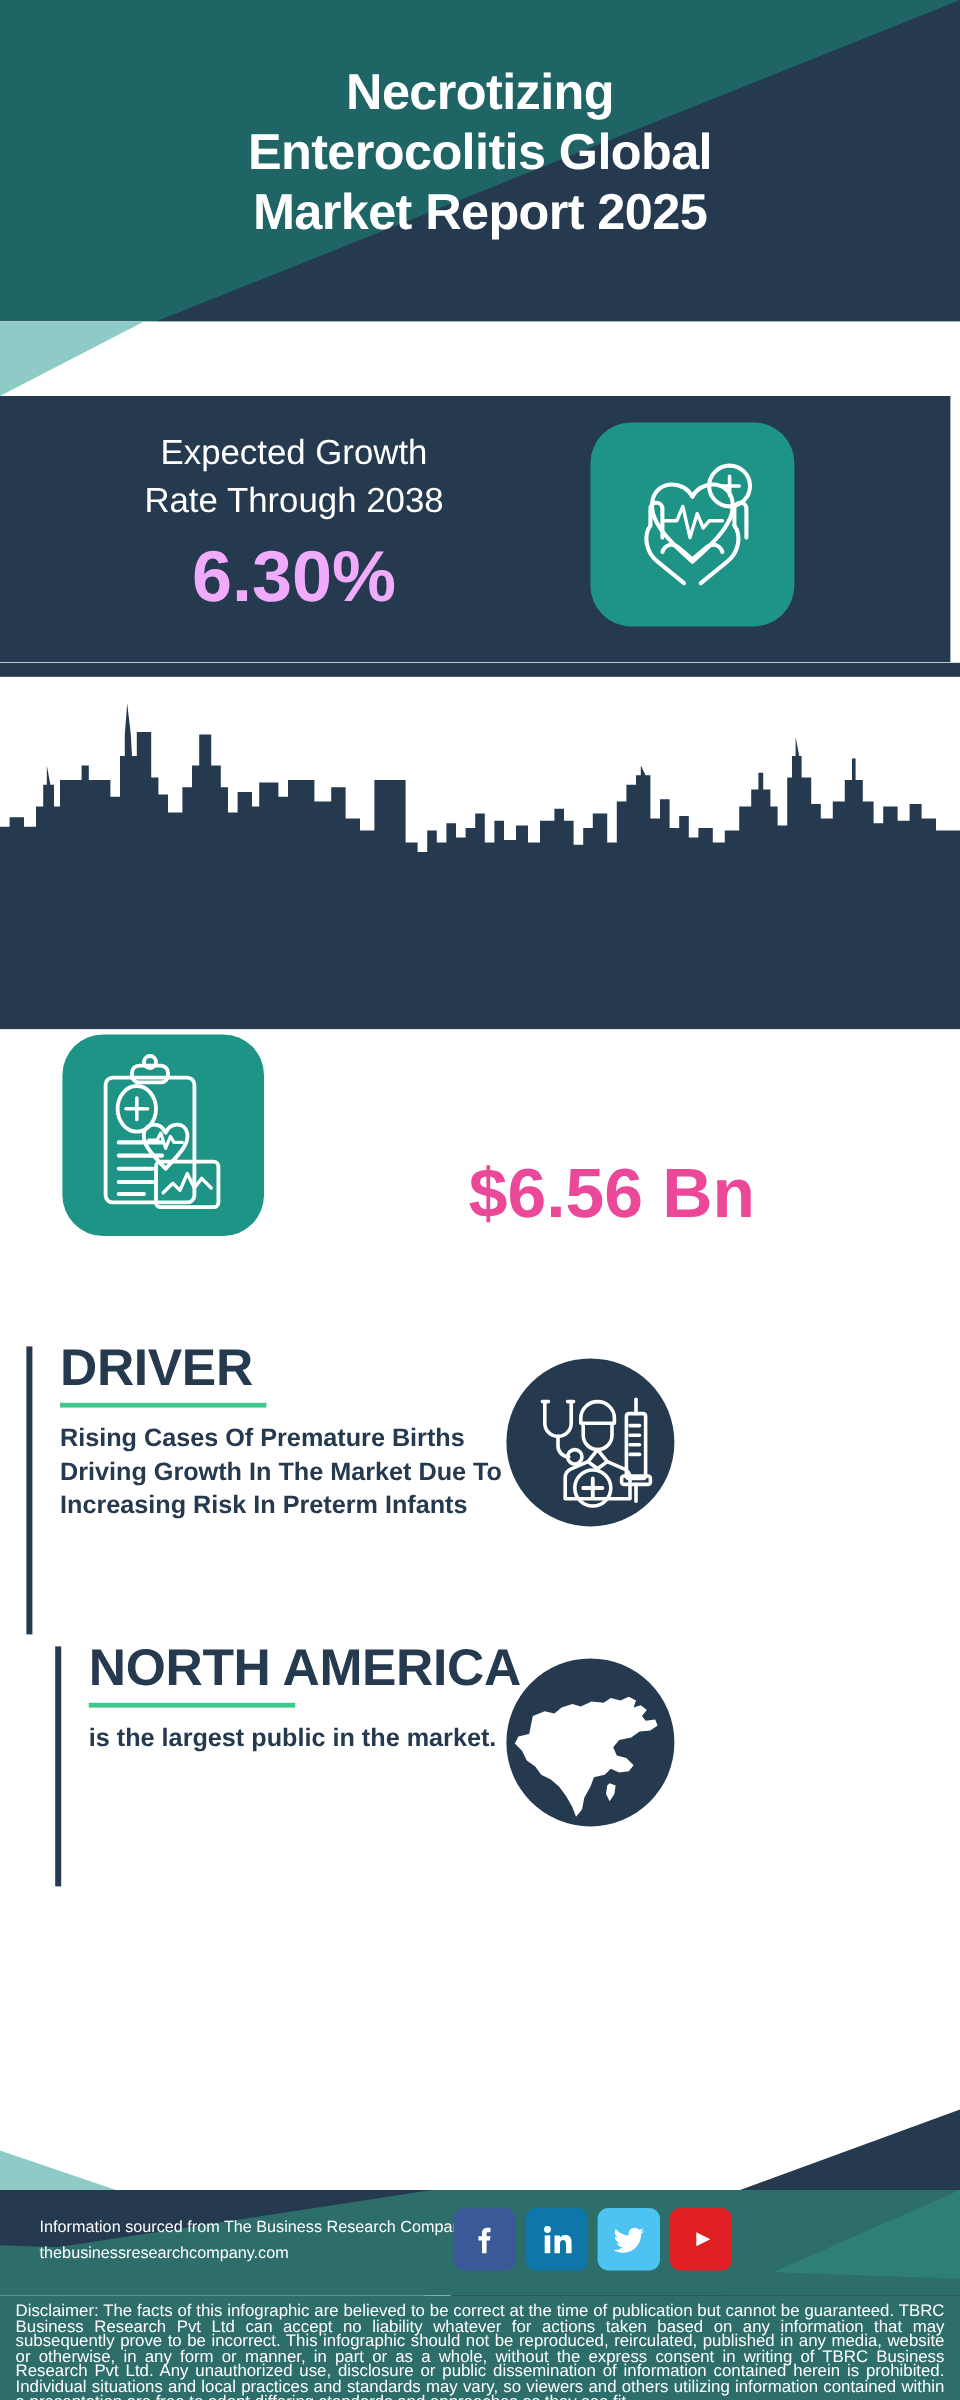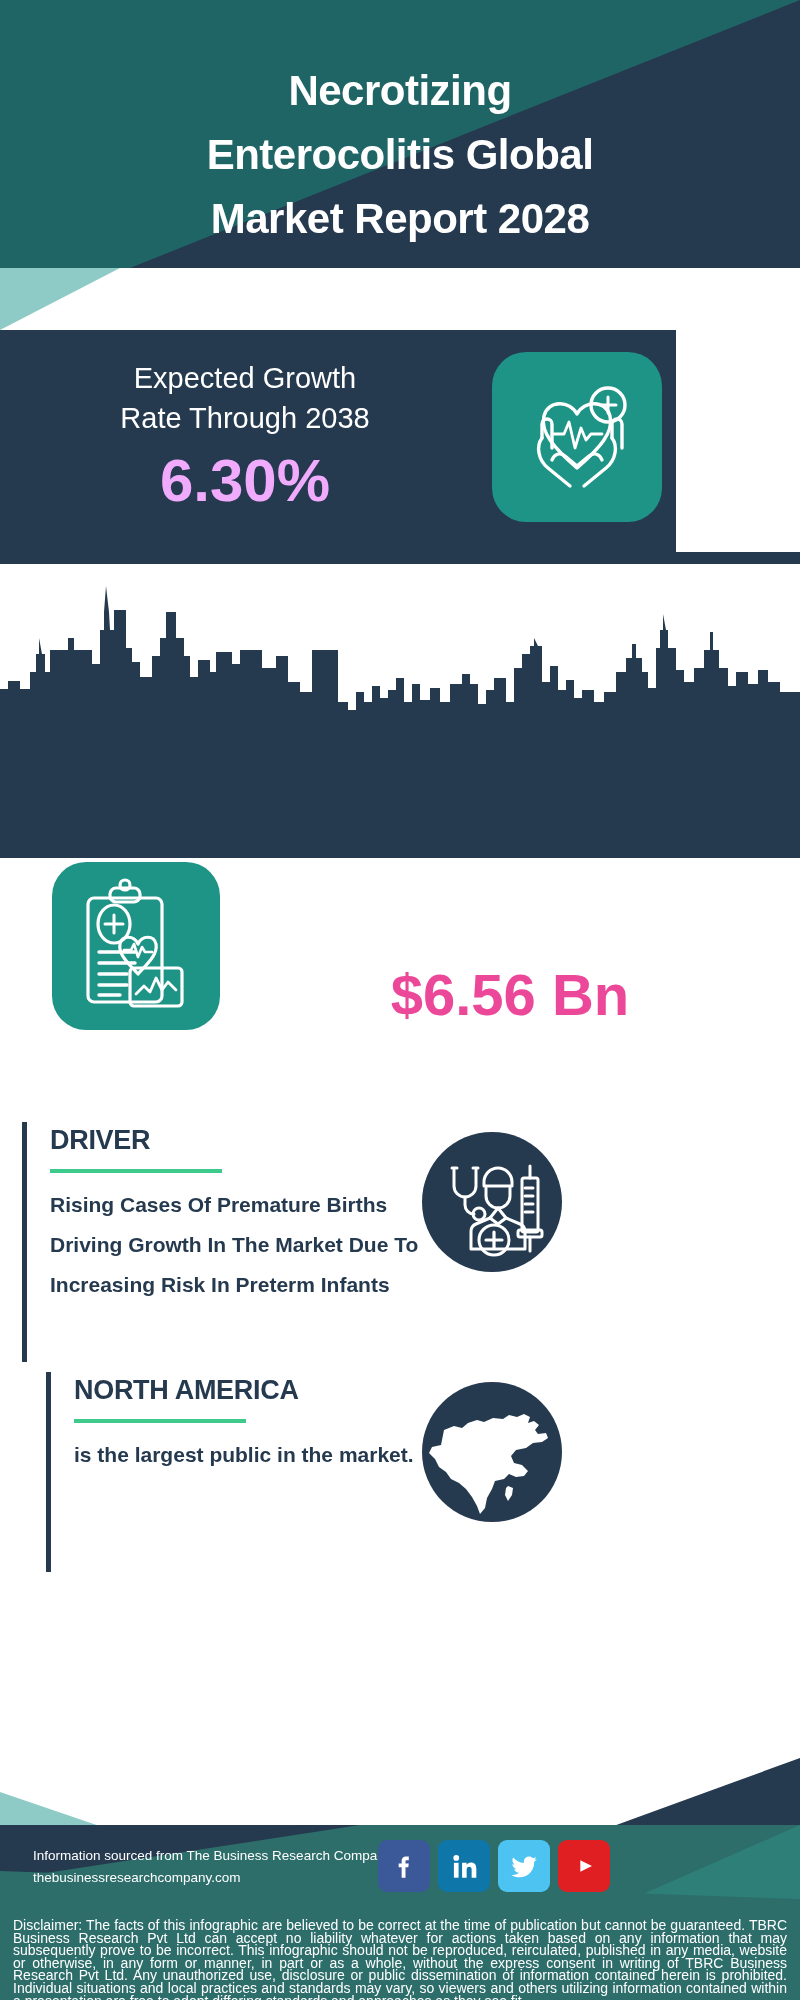--- a/index.html
+++ b/index.html
@@ -24,31 +24,31 @@
     position:absolute;left:0;top:52px;width:800px;
     text-align:center;
     color:#ffffff;
     font-size:42px;line-height:50px;
     font-weight:bold;
     letter-spacing:-0.5px;
     z-index:3;
     padding:0 30px;
     box-sizing:border-box;
   }
-  .header-title .ln{display:block;white-space:nowrap;margin-top:14px;}
+  .header-title .ln{display:block;white-space:nowrap;}
 
   
   .band{
     position:absolute;left:0;top:268px;width:800px;height:62px;
     background:#ffffff;overflow:hidden;
   }
 
   
   .growth{
-    position:absolute;left:0;top:330px;width:676px;height:222px;
+    position:absolute;left:0;top:330px;width:792px;height:222px;
     background:#25394f;
   }
   .growth-text{
     position:absolute;left:30px;top:28px;width:430px;text-align:center;
     color:#ffffff;font-size:29px;line-height:40px;font-weight:normal;
   }
   .growth-value{
     position:absolute;left:30px;top:118px;width:430px;text-align:center;
     color:#f0abfc;font-size:60px;line-height:66px;font-weight:bold;
   }
@@ -85,29 +85,29 @@
   }
 
   .card{position:absolute;}
   .card .rule{
     position:absolute;left:0;top:0;width:5px;height:100%;
     background:#25394f;
   }
   .card .body{position:absolute;left:28px;top:0;width:390px;}
   .card h2{
     margin:0;padding:0;
-    color:#25394f;font-size:27px;line-height:37px;font-weight:bold;
+    color:#25394f;font-size:43px;line-height:37px;font-weight:bold;
     letter-spacing:-0.3px;
   }
   .card .underline{
     width:172px;height:4px;background:#3ec98d;margin:10px 0 12px 0;
   }
   .card p{
     margin:0;padding:0;
-    color:#25394f;font-size:21px;line-height:40px;font-weight:bold;
+    color:#25394f;font-size:21px;line-height:28px;font-weight:bold;
   }
 
   .circ{
     position:absolute;
     width:140px;height:140px;border-radius:50%;
     background:#25394f;
   }
   .circ svg{display:block;width:140px;height:140px;}
 
   
@@ -155,21 +155,21 @@
 
 <div class="page">
 
   <div class="header">
     <svg class="diag" viewBox="0 0 800 268" preserveAspectRatio="none">
       <polygon points="800,0 800,268 130,268" fill="#25394f"></polygon>
     </svg>
     <div class="header-title">
       <span class="ln">Necrotizing</span>
       <span class="ln">Enterocolitis Global</span>
-      <span class="ln">Market Report 2028</span>
+      <span class="ln">Market Report 2025</span>
     </div>
   </div>
 
   <div class="band">
     <svg viewBox="0 0 800 62" preserveAspectRatio="none" style="position:absolute;left:0;top:0;width:800px;height:62px;">
       <polygon points="0,0 120,0 0,62" fill="#8ecbc6"></polygon>
     </svg>
   </div>
 
   <div class="growth">

